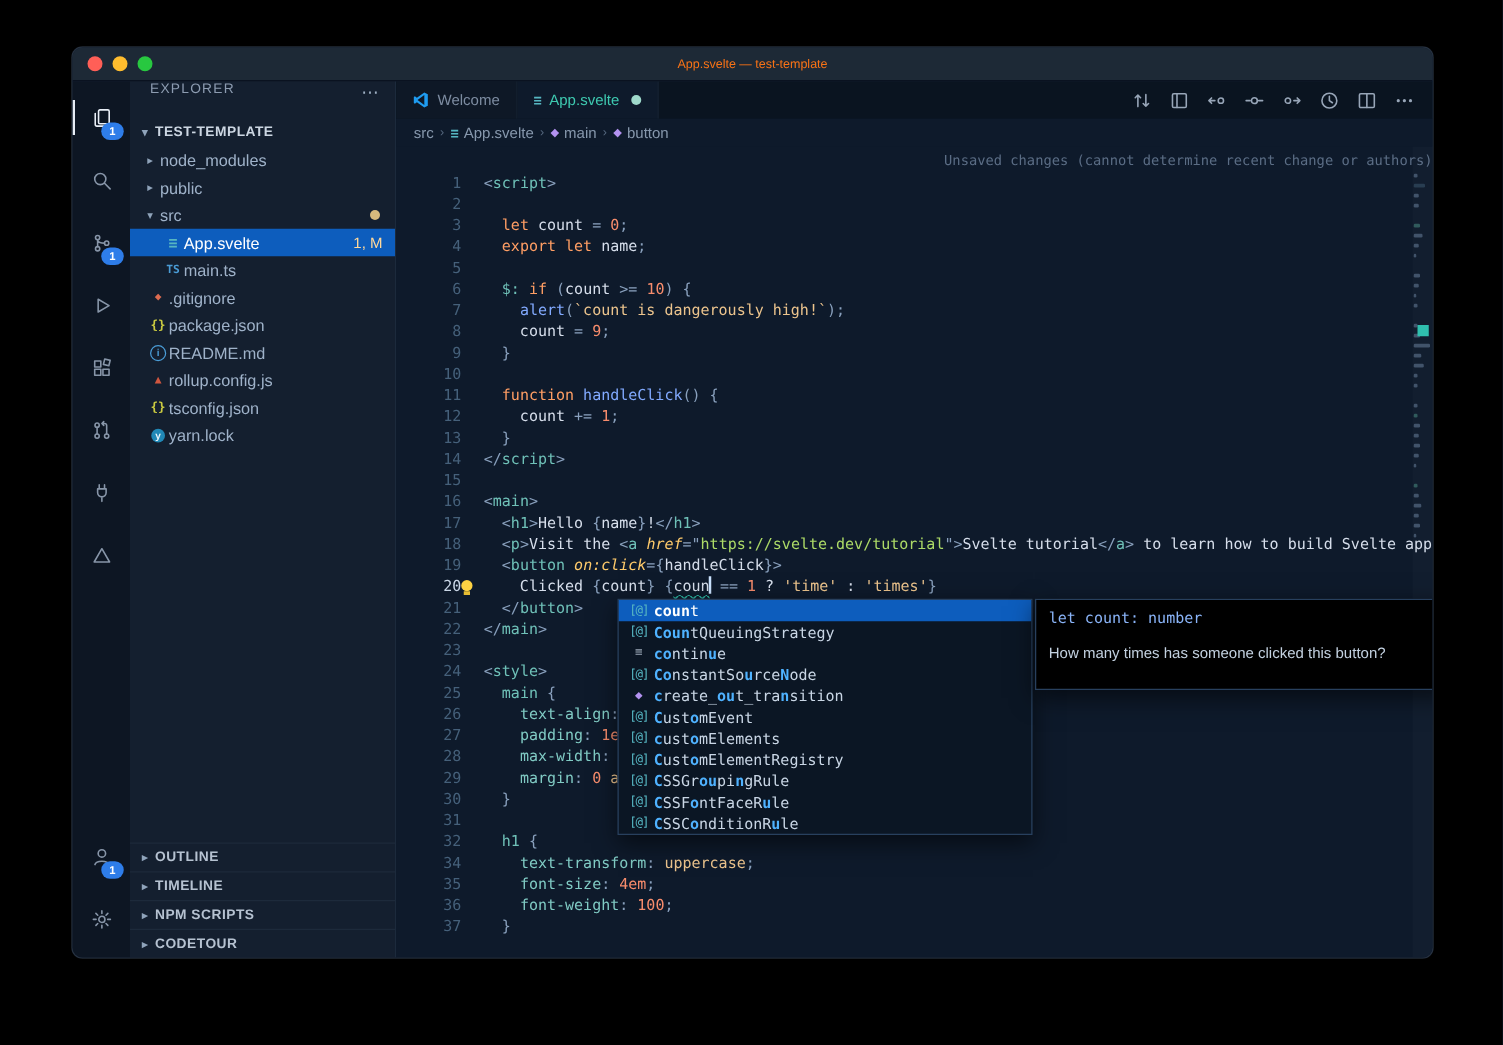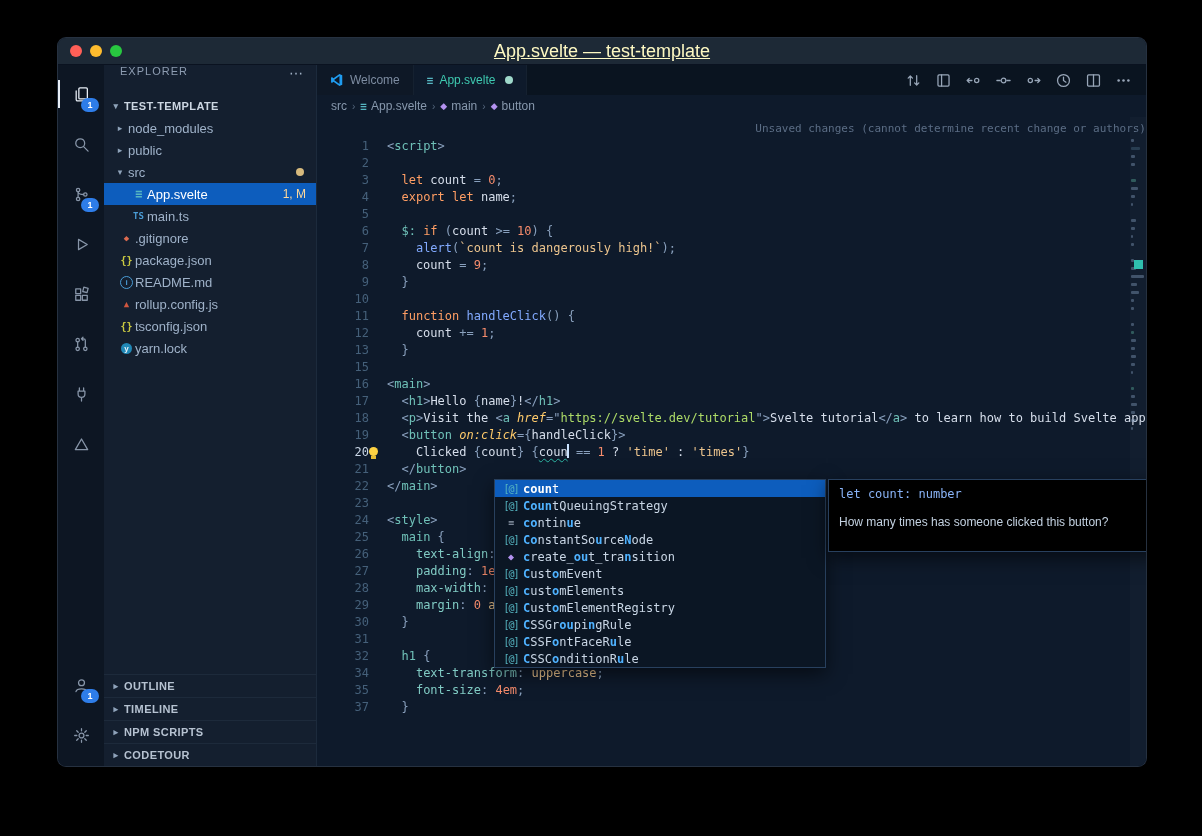--- a/index.html
+++ b/index.html
@@ -7,21 +7,21 @@
        font-family:"Liberation Sans",sans-serif;-webkit-font-smoothing:antialiased;}
   .window{position:absolute;left:57px;top:37px;width:1088px;height:728px;border-radius:9px;
           overflow:hidden;background:#0e1a2b;box-shadow:0 20px 60px rgba(0,0,0,.75);
           border:1px solid rgba(255,255,255,.10);display:flex;flex-direction:column;}
   
   .titlebar{height:26px;flex:none;background:#1d2936;position:relative;display:flex;
             align-items:center;justify-content:center;border-bottom:1px solid #0a1220;}
   .lights{position:absolute;left:12px;top:7px;display:flex;gap:8px;}
   .light{width:12px;height:12px;border-radius:50%;}
   .light.red{background:#ff5f57}.light.yellow{background:#febc2e}.light.green{background:#28c840}
-  .title{font-size:18px;color:#fef9c3;text-decoration:underline;}
+  .title{font-size:10px;color:#f97316;}
   
   .content{flex:1;display:flex;min-height:0;}
   
   .activitybar{width:46px;flex:none;background:#0d1623;display:flex;flex-direction:column;padding-top:4px;}
   .act-item{height:50px;display:flex;align-items:center;justify-content:center;position:relative;color:#8795a8;cursor:pointer;}
   .act-item.active{color:#e8eef6;}
   .act-item.active::before{content:"";position:absolute;left:0;top:11px;bottom:11px;width:2px;background:#e8eef6;}
   .act-badge{position:absolute;right:5px;bottom:7px;background:#2e7de9;color:#fff;
              font:700 9px "Liberation Sans",sans-serif;min-width:14px;height:14px;border-radius:8px;
              display:flex;align-items:center;justify-content:center;padding:0 2px;}
@@ -412,20 +412,24 @@
             </div>
             <div class="code-line">
               <span class="ln">12</span>
               <span class="lc"><span class="tk-d">    count </span><span class="tk-p">+=</span><span class="tk-d"> </span><span class="tk-n">1</span><span class="tk-p">;</span></span>
             </div>
             <div class="code-line">
               <span class="ln">13</span>
               <span class="lc"><span class="tk-d">  </span><span class="tk-p">}</span></span>
             </div>
             <div class="code-line">
+              <span class="ln">14</span>
+              <span class="lc"><span class="tk-p">&lt;/</span><span class="tk-t">script</span><span class="tk-p">&gt;</span></span>
+            </div>
+            <div class="code-line">
               <span class="ln">15</span>
               <span class="lc"></span>
             </div>
             <div class="code-line">
               <span class="ln">16</span>
               <span class="lc"><span class="tk-p">&lt;</span><span class="tk-t">main</span><span class="tk-p">&gt;</span></span>
             </div>
             <div class="code-line">
               <span class="ln">17</span>
               <span class="lc"><span class="tk-d">  </span><span class="tk-p">&lt;</span><span class="tk-t">h1</span><span class="tk-p">&gt;</span><span class="tk-d">Hello </span><span class="tk-p">{</span><span class="tk-d">name</span><span class="tk-p">}</span><span class="tk-d">!</span><span class="tk-p">&lt;/</span><span class="tk-t">h1</span><span class="tk-p">&gt;</span></span>
@@ -491,20 +495,24 @@
               <span class="ln">32</span>
               <span class="lc"><span class="tk-d">  </span><span class="tk-t">h1</span><span class="tk-d"> </span><span class="tk-p">{</span></span>
             </div>
             <div class="code-line">
               <span class="ln">34</span>
               <span class="lc"><span class="tk-d">    </span><span class="tk-pr">text-transform</span><span class="tk-p">:</span><span class="tk-d"> </span><span class="tk-v">uppercase</span><span class="tk-p">;</span></span>
             </div>
             <div class="code-line">
               <span class="ln">35</span>
               <span class="lc"><span class="tk-d">    </span><span class="tk-pr">font-size</span><span class="tk-p">:</span><span class="tk-d"> </span><span class="tk-n">4em</span><span class="tk-p">;</span></span>
+            </div>
+            <div class="code-line">
+              <span class="ln">36</span>
+              <span class="lc"><span class="tk-d">    </span><span class="tk-pr">font-weight</span><span class="tk-p">:</span><span class="tk-d"> </span><span class="tk-n">100</span><span class="tk-p">;</span></span>
             </div>
             <div class="code-line">
               <span class="ln">37</span>
               <span class="lc"><span class="tk-d">  </span><span class="tk-p">}</span></span>
             </div>
           </div>
         <div class="minimap" id="minimap" style="padding-top: 22px;">
             <div class="mm-bar" style="background: rgb(138, 162, 194); opacity: 0.4; width: 2.96px;"></div>
             <div class="mm-bar" style="background: rgb(74, 107, 132); opacity: 0.4; width: 8.72px;"></div>
             <div class="mm-bar" style="background: rgb(138, 162, 194); opacity: 0.4; width: 3.92px;"></div>

